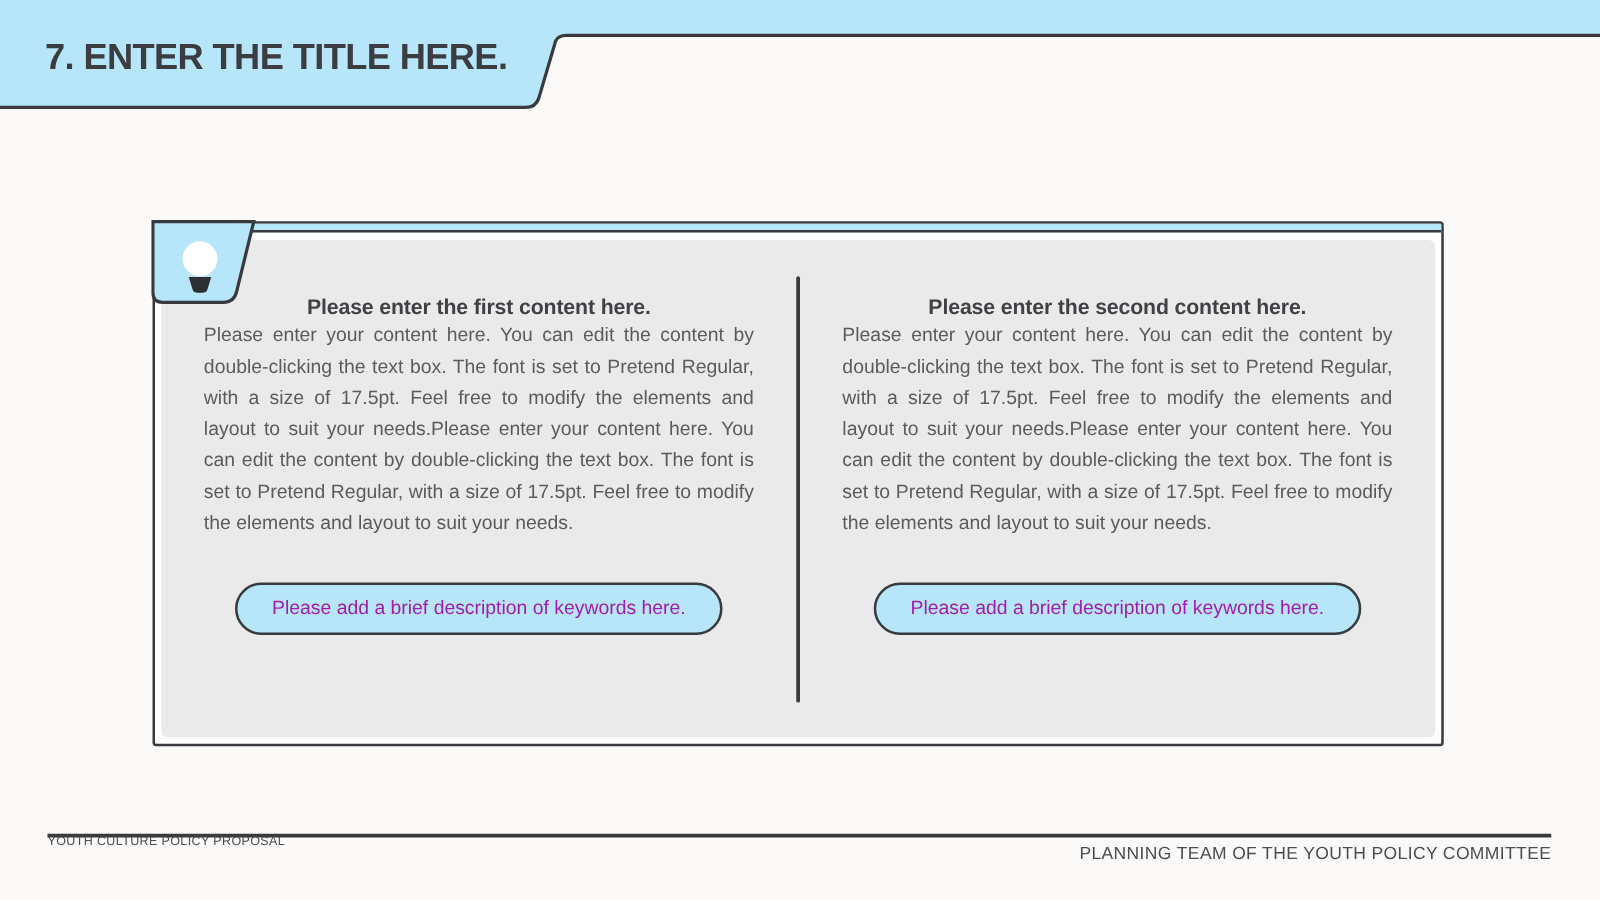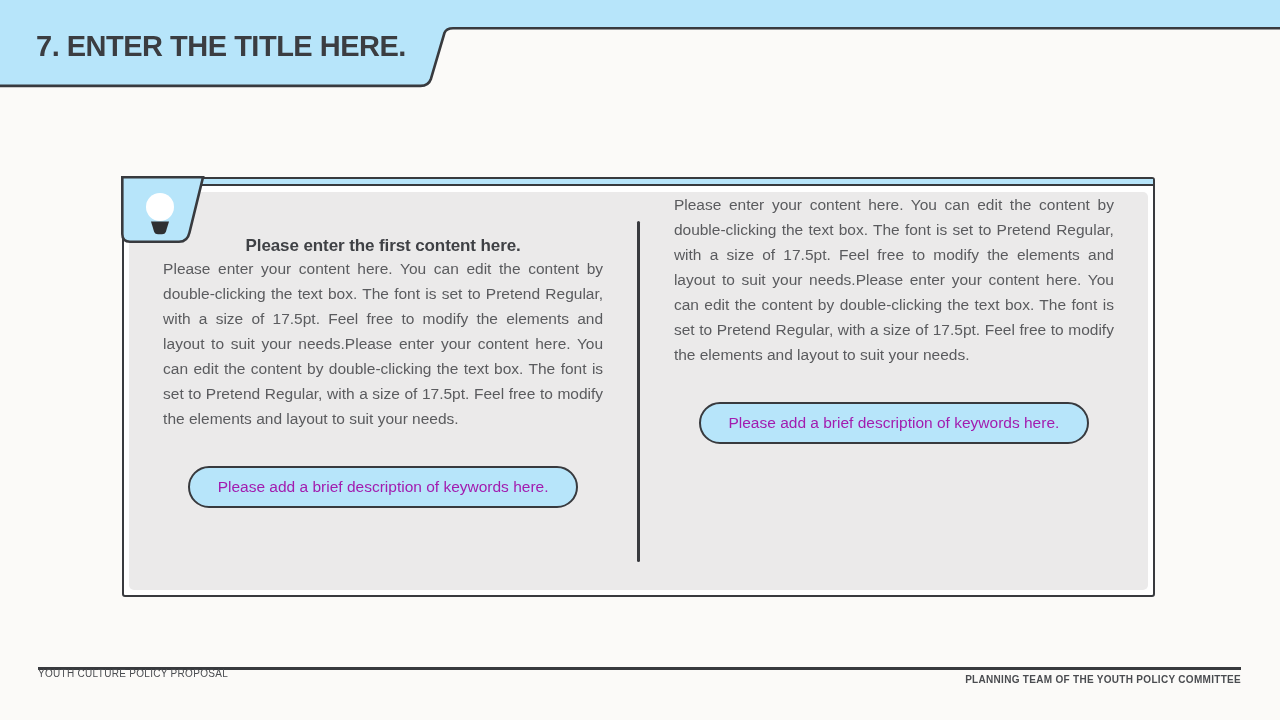--- a/index.html
+++ b/index.html
@@ -71,21 +71,21 @@
   .footer-rule{
     position:absolute;left:38px;width:1203px;top:667px;height:2.6px;
     background:#383a3e;
   }
   .footer-left{
     position:absolute;left:38px;top:668px;
     font-size:10px;letter-spacing:0.3px;color:#4a4c50;
   }
   .footer-right{
     position:absolute;right:39px;top:674px;
-    font-size:10px;letter-spacing:0.3px;color:#4a4c50;text-align:right;font-weight:bold;
+    font-size:14px;letter-spacing:0.3px;color:#4a4c50;text-align:right;
   }
 </style>
 </head>
 <body>
 
 <div class="stage">
 
   <svg class="header-svg" width="1280" height="95" viewBox="0 0 1280 95">
     <path d="M0,0 H1280 V27 H453 Q446.5,27 444.5,33 L431,79.5 Q428.5,87 420.5,87 H0 Z" fill="#b7e5fa"></path>
     <path d="M0,85.9 H420.5 Q428.5,85.9 431,78.7 L444.5,32.8 Q446.5,28.3 453,28.3 H1280" fill="none" stroke="#383a3e" stroke-width="2.6"></path>
@@ -100,20 +100,21 @@
 
       <div class="column">
         <div class="column-heading">Please enter the first content here.</div>
         <div class="column-body">Please enter your content here. You can edit the content by double-clicking the text box. The font is set to Pretend Regular, with a size of 17.5pt. Feel free to modify the elements and layout to suit your needs.Please enter your content here. You can edit the content by double-clicking the text box. The font is set to Pretend Regular, with a size of 17.5pt. Feel free to modify the elements and layout to suit your needs.</div>
         <div class="keyword-pill">Please add a brief description of keywords here.</div>
       </div>
 
       <div class="column-divider"></div>
 
       <div class="column">
+        <div class="column-heading">Please enter the second content here.</div>
         <div class="column-body">Please enter your content here. You can edit the content by double-clicking the text box. The font is set to Pretend Regular, with a size of 17.5pt. Feel free to modify the elements and layout to suit your needs.Please enter your content here. You can edit the content by double-clicking the text box. The font is set to Pretend Regular, with a size of 17.5pt. Feel free to modify the elements and layout to suit your needs.</div>
         <div class="keyword-pill">Please add a brief description of keywords here.</div>
       </div>
 
     </div>
 
     <svg class="tab-svg" width="90" height="72" viewBox="0 0 90 72">
       <path d="M1.3,1.3 H82 L68.5,56.5 Q66.5,65.8 58,65.8 H9 Q1.3,65.8 1.3,58 Z" fill="#b7e5fa" stroke="#383a3e" stroke-width="2.6"></path>
       <g>
         <circle cx="39" cy="31" r="14" fill="#ffffff"></circle>

